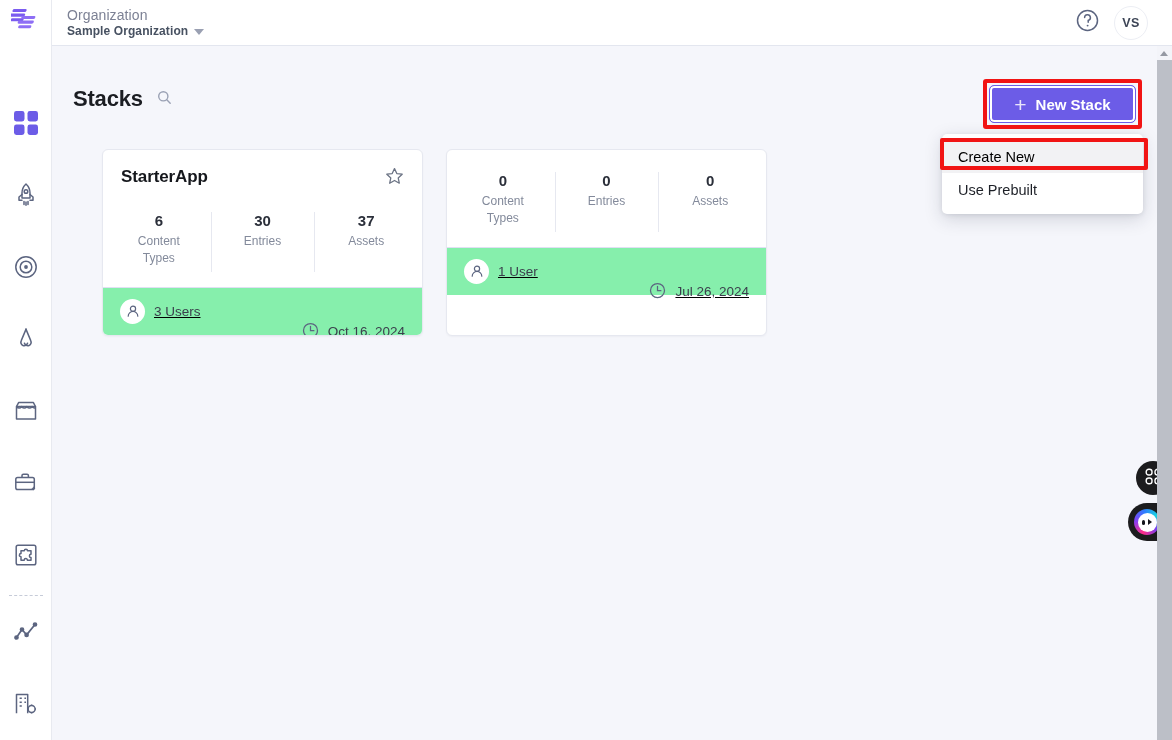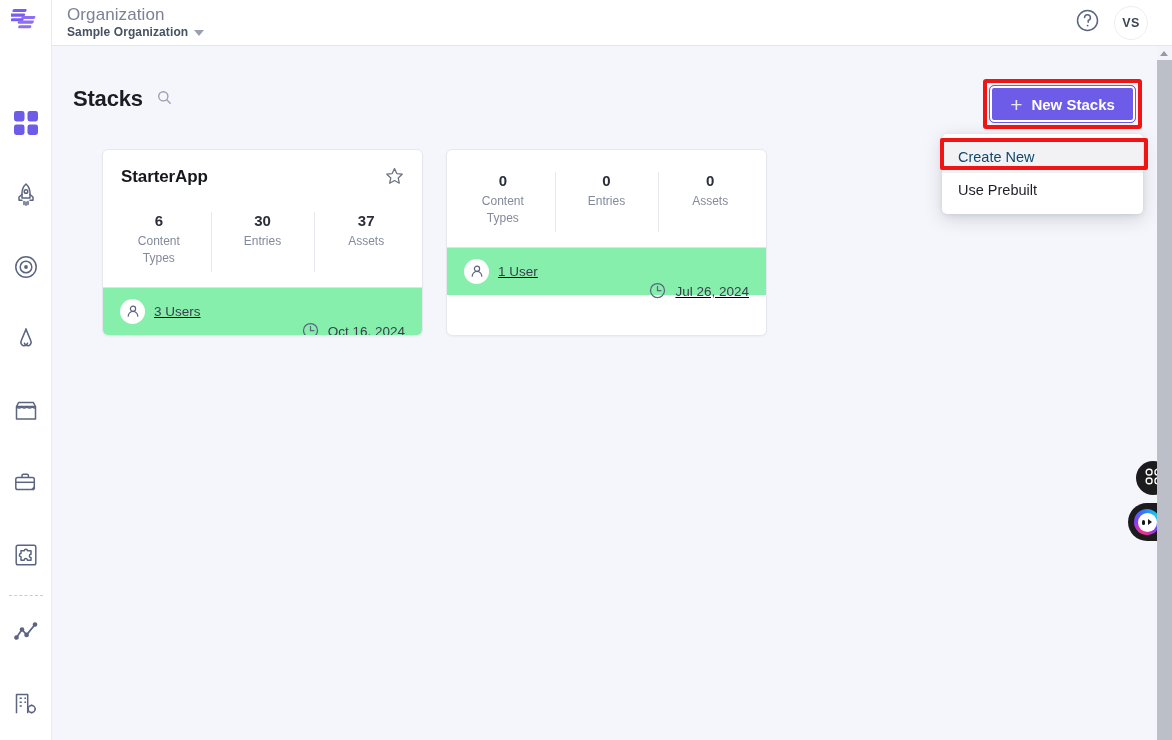--- a/index.html
+++ b/index.html
@@ -32,21 +32,21 @@
   }
   .rail-ico svg { display: block; }
 
   
   .topbar {
     position: absolute; left: 52px; top: 0; width: 1120px; height: 46px;
     background: #ffffff; border-bottom: 1px solid #e3e6ef;
     display: flex; align-items: center; z-index: 25;
   }
   .org-block { margin-left: 15px; line-height: 1.15; }
-  .org-kicker { font-size: 17px; color: #7c8194; letter-spacing: .1px; }
+  .org-kicker { font-size: 14px; color: #7c8194; letter-spacing: .1px; }
   .org-name {
     font-size: 12px; color: #475161; font-weight: bold; letter-spacing: .1px;
     display: flex; align-items: center; gap: 6px; cursor: pointer; margin-top: 2px;
   }
   .caret-dn {
     width: 0; height: 0; border-left: 5px solid transparent; border-right: 5px solid transparent;
     border-top: 6px solid #9aa0b2;
   }
   .topbar-right {
     margin-left: auto; display: flex; align-items: center; gap: 14px; padding-right: 24px;
@@ -93,21 +93,21 @@
   .dropdown {
     position: absolute; left: 942px; top: 134px; width: 201px; padding: 6px 0 8px 0;
     background: #ffffff; border-radius: 5px;
     box-shadow: 0 5px 18px rgba(30,35,60,.17), 0 1px 4px rgba(30,35,60,.10);
     z-index: 21;
   }
   .dd-item {
     height: 33px; display: flex; align-items: center; padding: 0 16px;
     font-size: 14.5px; color: #1d2027; cursor: pointer;
   }
-  .dd-item.selected { background: #f2f2f4; color: #0c4a6e; }
+  .dd-item.selected { background: #f2f2f4; color: #000000; }
   .ann-dd {
     position: absolute; left: 940px; top: 138px; width: 208px; height: 32px;
     border: 4px solid #f11414; border-radius: 2px; z-index: 24; pointer-events: none;
   }
 
   
   .cards { position: absolute; left: 71px; top: 149px; display: flex; gap: 23px; padding-left: 31px; }
   .card {
     width: 321px; background: #ffffff; border: 1px solid #e6e8f0; border-radius: 6px;
     overflow: hidden; cursor: pointer;
@@ -337,21 +337,21 @@
 
   <div class="dropdown">
     <div class="dd-item selected">Create New</div>
     <div class="dd-item">Use Prebuilt</div>
   </div>
   <div class="ann-dd"></div>
 
   <div class="ann-btn"></div>
   <div class="new-stack-btn">
     <span class="plus-ico">+</span>
-    <span>New Stacks</span>
+    <span>New Stack</span>
   </div>
 
   <div class="cards">
 
     <div class="card">
       <div class="card-top">
         <div class="card-name">StarterApp</div>
         <div class="star-btn">
           <span>
             <svg width="19" height="19" viewBox="0 0 19 19" fill="none" stroke="#6b7384" stroke-width="1.3" stroke-linejoin="round">

